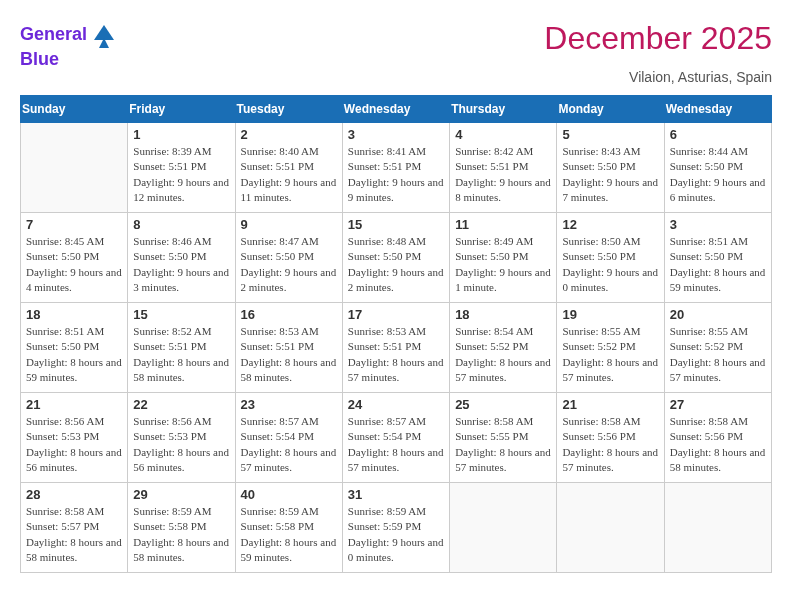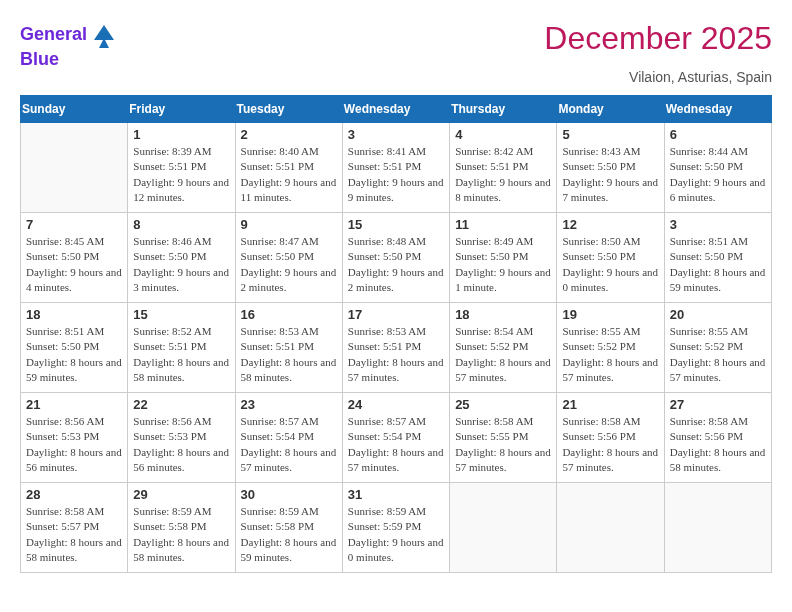--- a/index.html
+++ b/index.html
@@ -239,21 +239,21 @@
       <tr>
         <td>
           <div class="day-number">28</div>
           <div class="day-info">Sunrise: 8:58 AM<br>Sunset: 5:57 PM<br>Daylight: 8 hours and 58 minutes.</div>
         </td>
         <td>
           <div class="day-number">29</div>
           <div class="day-info">Sunrise: 8:59 AM<br>Sunset: 5:58 PM<br>Daylight: 8 hours and 58 minutes.</div>
         </td>
         <td>
-          <div class="day-number">30</div>
+          <div class="day-number">40</div>
           <div class="day-info">Sunrise: 8:59 AM<br>Sunset: 5:58 PM<br>Daylight: 8 hours and 59 minutes.</div>
         </td>
         <td>
           <div class="day-number">31</div>
           <div class="day-info">Sunrise: 8:59 AM<br>Sunset: 5:59 PM<br>Daylight: 9 hours and 0 minutes.</div>
         </td>
         <td class="empty-cell"></td>
         <td class="empty-cell"></td>
         <td class="empty-cell"></td>
       </tr>

